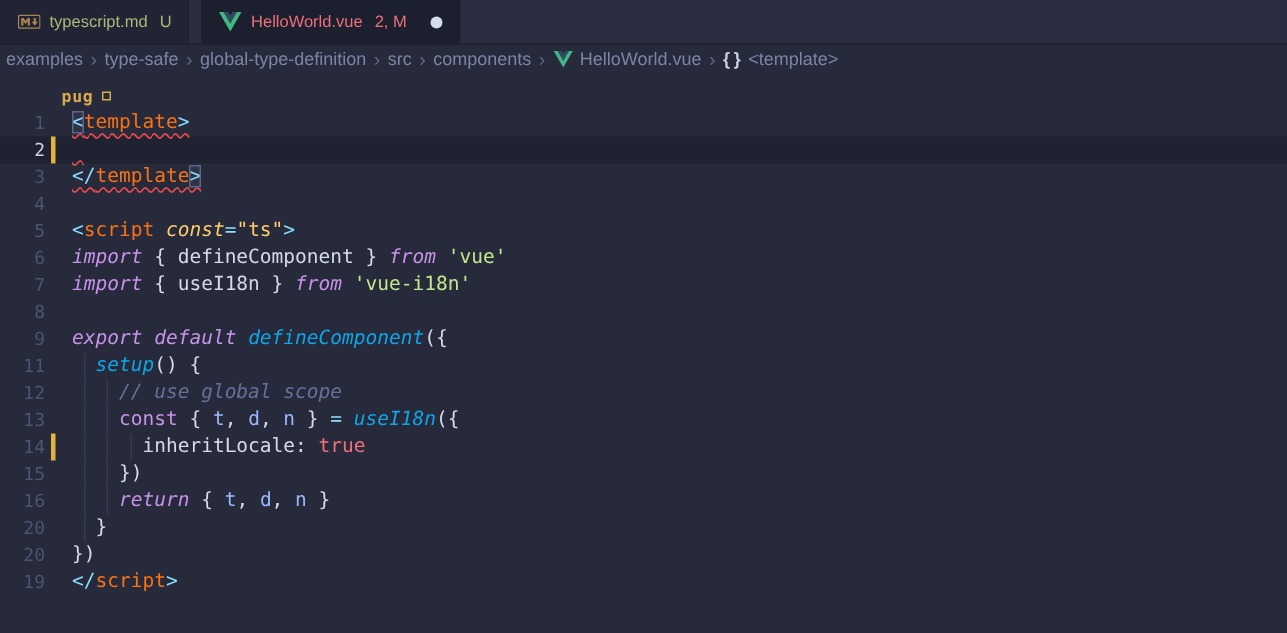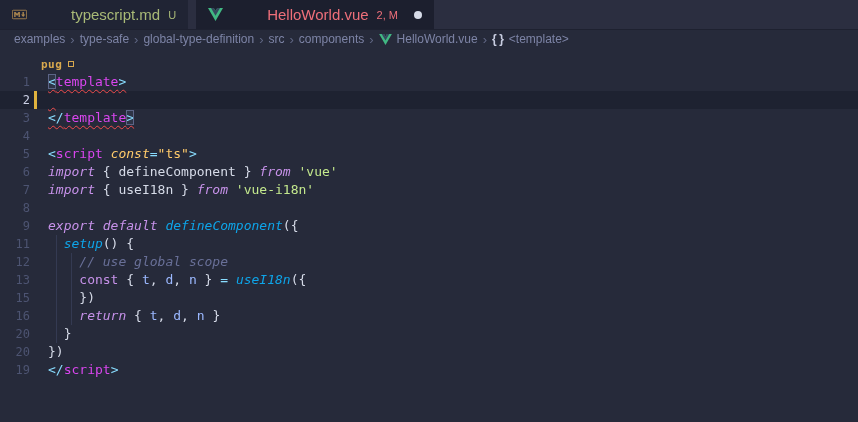--- a/index.html
+++ b/index.html
@@ -5,28 +5,28 @@
   * { margin:0; padding:0; box-sizing:border-box; }
   html,body { width:858px; height:422px; overflow:hidden; }
   body { background:#262a3a; font-family:"Liberation Sans", sans-serif; }
 
   
   .tabbar { height:30px; background:#2b2e40; display:flex; align-items:stretch;
             border-bottom:1px solid #1e2130; }
   .tab { display:flex; align-items:center; padding:0 12px; gap:6px; cursor:pointer; }
   .tab.inactive { background:#202434; margin-right:8px; }
   .tab.active   { background:#1c1f2e; }
-  .tab-label { font-size:15px;margin-left:38px; }
+  .tab-label { font-size:11px; }
   .tab.inactive .tab-label, .tab.inactive .tab-badge { color:#a9ba77; }
   .tab.active   .tab-label, .tab.active   .tab-badge { color:#ee6f7a; }
   .tab-badge { font-size:11px; margin-left:2px; }
   .dirty-dot { width:8px; height:8px; border-radius:50%; background:#d6dbe8; margin-left:10px; }
 
   
-  .breadcrumb { height:18px; display:flex; align-items:center; padding-left:14px;
+  .breadcrumb { height:18px; display:flex; align-items:center; padding-left:4px;
                 font-size:12px; color:#7d84a6; gap:5px; }
   .crumb { white-space:nowrap; cursor:pointer; }
   .crumb-sep { color:#5f6683; font-size:13px; }
   .crumb-icon { display:flex; align-items:center; }
   .sym-braces { color:#c9cee2; font-weight:bold; font-size:12px; }
 
   
   .editor { padding-top:7px; font-family:"DejaVu Sans Mono", monospace; font-size:13px; }
   .deco-row { height:18px; padding-left:41px; display:flex; align-items:center; }
   .lang-hint { color:#d9a94e; font-size:11px; font-weight:bold; letter-spacing:.5px; cursor:pointer;
@@ -37,21 +37,21 @@
   .line.current { background:#1e2231; }
   .ln { width:30px; flex:none; text-align:right; color:#4d5472; font-size:12px; line-height:18px; }
   .line.current .ln { color:#ccd1e6; }
   .git { width:18px; flex:none; position:relative; }
   .gitbar { position:absolute; left:4px; top:0; bottom:0; width:3px; background:#e0b23e; }
   .codetext { position:relative; white-space:pre; line-height:18px; color:#d6dbe8; flex:1; }
   .guide { position:absolute; top:0; bottom:0; width:0; border-left:1px solid #343a52; }
 
   
   .cyan    { color:#89ddff; }
-  .tag     { color:#d946ef; }
+  .tag     { color:#f97316; }
   .attr    { color:#ffcb6b; font-style:italic; }
   .attrval { color:#ffcb6b; }
   .kw      { color:#c792ea; font-style:italic; }
   .kw2     { color:#c792ea;margin-top:24px; }
   .fn      { color:#0ea5e9; font-style:italic; }
   .var     { color:#9bb8ff; }
   .str     { color:#c3e88d; }
   .bool    { color:#f07178; }
   .cmt     { color:#697098; font-style:italic;text-align:right; }
   .err { text-decoration:underline; text-decoration-style:wavy; text-decoration-color:#f14c4c;
@@ -172,20 +172,27 @@
         <div class="ln">12</div>
         <div class="git"></div>
         <div class="codetext"><span class="guide" style="left: 1ch;"></span><span class="guide" style="left: 3ch;"></span><span class="">    </span><span class="cmt">// use global scope</span></div>
       </div>
       <div class="line">
         <div class="ln">13</div>
         <div class="git"></div>
         <div class="codetext"><span class="guide" style="left: 1ch;"></span><span class="guide" style="left: 3ch;"></span><span class="">    </span><span class="kw2">const</span><span class=""> { </span><span class="var">t</span><span class="">, </span><span class="var">d</span><span class="">, </span><span class="var">n</span><span class=""> } </span><span class="cyan">=</span><span class=""> </span><span class="fn">useI18n</span><span class="">({</span></div>
       </div>
       <div class="line">
+        <div class="ln">14</div>
+        <div class="git">
+          <div class="gitbar"></div>
+        </div>
+        <div class="codetext"><span class="guide" style="left: 1ch;"></span><span class="guide" style="left: 3ch;"></span><span class="guide" style="left: 5ch;"></span><span class="">      </span><span class="">inheritLocale</span><span class="">: </span><span class="bool">true</span></div>
+      </div>
+      <div class="line">
         <div class="ln">15</div>
         <div class="git"></div>
         <div class="codetext"><span class="guide" style="left: 1ch;"></span><span class="guide" style="left: 3ch;"></span><span class="">    })</span></div>
       </div>
       <div class="line">
         <div class="ln">16</div>
         <div class="git"></div>
         <div class="codetext"><span class="guide" style="left: 1ch;"></span><span class="guide" style="left: 3ch;"></span><span class="">    </span><span class="kw">return</span><span class=""> { </span><span class="var">t</span><span class="">, </span><span class="var">d</span><span class="">, </span><span class="var">n</span><span class=""> }</span></div>
       </div>
       <div class="line">

